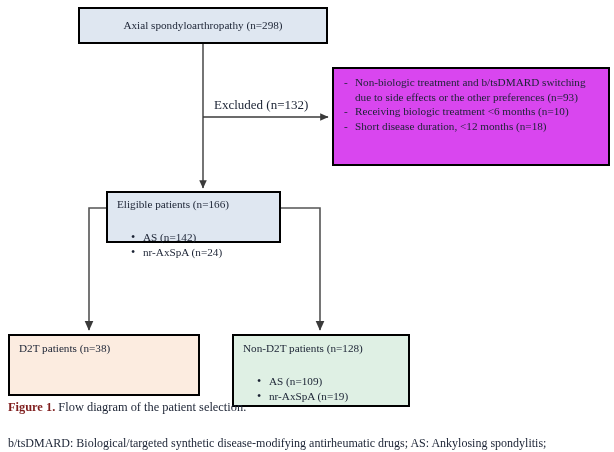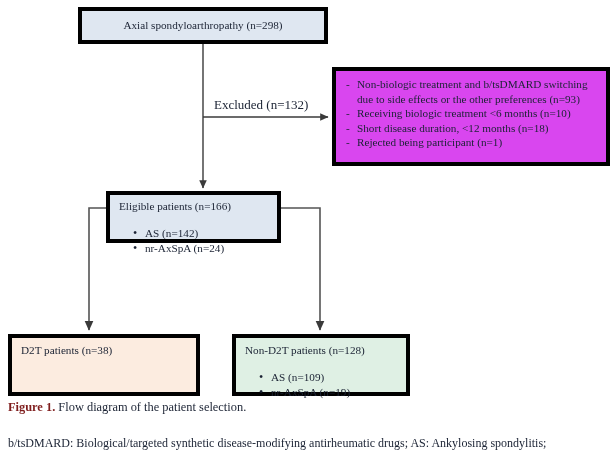--- a/index.html
+++ b/index.html
@@ -13,29 +13,29 @@
   }
   #figure-root{position:absolute;left:0;top:0;width:614px;height:452px;}
 
   
   #connectors{position:absolute;left:0;top:0;width:614px;height:452px;}
 
   
   .node{
     position:absolute;
     box-sizing:border-box;
-    border:4px solid #000000;
+    border:2px solid #000000;
     font-size:11.2px;
     line-height:1.32;
     color:#1a2233;
   }
   .node .title{display:block;white-space:nowrap;}
   .node ul{
     list-style:none;
-    margin:12px 0 0 0;
+    margin:18px 0 0 0;
     padding:0 0 0 14px;
   }
   .node ul li{
     position:relative;
     white-space:nowrap;
     padding-left:12px;
     line-height:1.34;
   }
   .node ul li::before{
     content:"\2022";
@@ -89,21 +89,21 @@
 
   
   #box-d2t{
     left:8px;top:334px;width:192px;height:62px;
     background:#fcece0;
     padding:5px 6px 5px 9px;
   }
 
   
   #box-nond2t{
-    left:232px;top:334px;width:178px;height:62px;
+    left:232px;top:334px;width:178px;height:73px;
     background:#dff0e4;
     padding:5px 6px 5px 9px;
   }
 
   
   #caption{
     position:absolute;
     left:8px;top:400px;width:598px;
     font-size:12.4px;
     line-height:1.25;
@@ -147,21 +147,20 @@
     <span class="title">Axial spondyloarthropathy (n=298)</span>
   </div>
 
   <div id="excluded-label">Excluded (n=132)</div>
 
   <div class="node" id="box-excluded">
     <ul>
       <li>Non-biologic treatment and b/tsDMARD switching due to side effects or the other preferences (n=93)</li>
       <li>Receiving biologic treatment &lt;6 months (n=10)</li>
       <li>Short disease duration, &lt;12 months (n=18)</li>
-      <li>Rejected being participant (n=1)</li>
     </ul>
   </div>
 
   <div class="node" id="box-eligible">
     <span class="title">Eligible patients (n=166)</span>
     <ul>
       <li>AS (n=142)</li>
       <li>nr-AxSpA (n=24)</li>
     </ul>
   </div>

